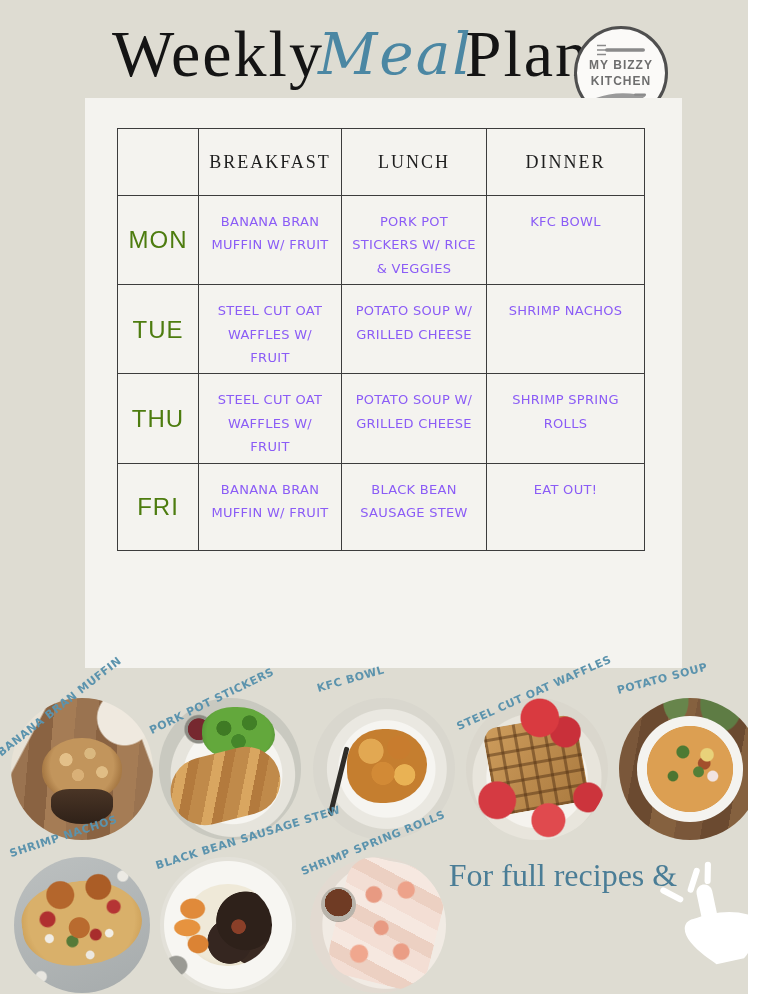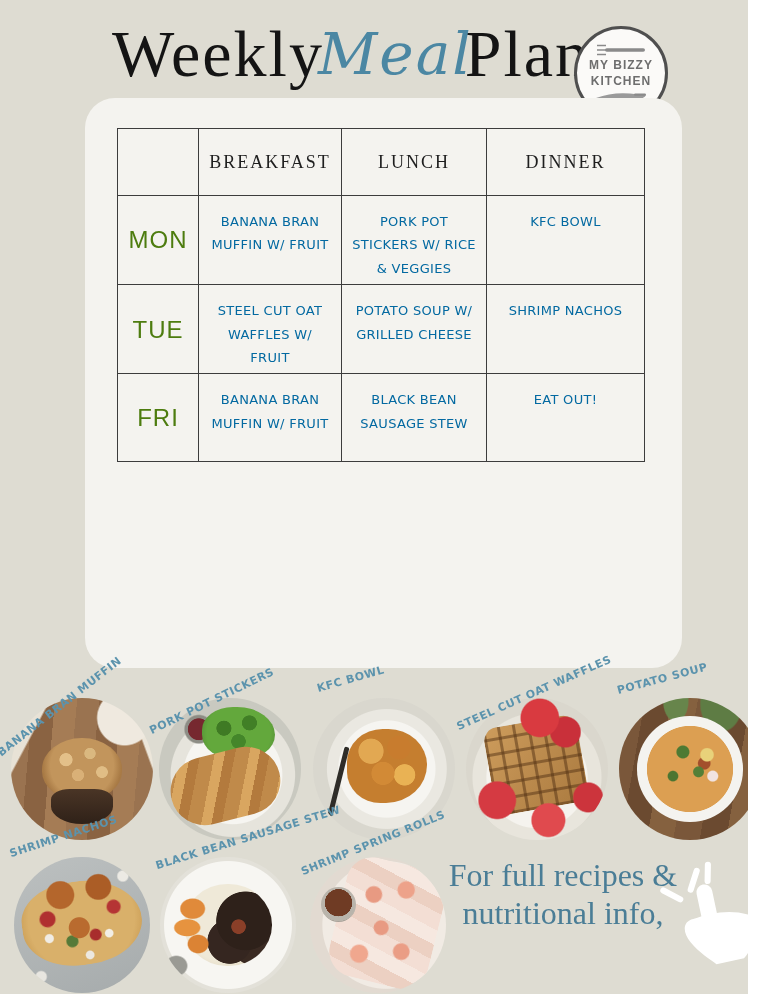--- a/index.html
+++ b/index.html
@@ -8,28 +8,28 @@
   
   .title{position:absolute;left:112px;top:16px;white-space:nowrap;color:#141414;
          font-family:"Liberation Serif",serif;font-size:66px;letter-spacing:2px;}
   .title .script{font-family:"DejaVu Serif",serif;font-style:italic;font-size:58px;
          color:#4b87a3;margin-left:-6px;margin-right:-8px;position:relative;top:-2px;}
   .logo{position:absolute;left:574px;top:26px;width:94px;height:94px;border-radius:50%;
         border:3px solid #4f4f4f;background:#fbfaf8;box-sizing:border-box;
         display:flex;flex-direction:column;align-items:center;justify-content:center;gap:3px;}
   .logo-text{font-size:12px;font-weight:bold;letter-spacing:1px;color:#6e6e6e;line-height:13px;text-align:center;}
   
-  .panel{position:absolute;left:85px;top:98px;width:597px;height:570px;background:#f4f3ef;border-radius:30px;}
+  .panel{position:absolute;left:85px;top:98px;width:597px;height:570px;background:#f4f3ef;}
   table.plan{position:absolute;left:32px;top:30px;border-collapse:collapse;table-layout:fixed;}
   table.plan th,table.plan td{border:1.5px solid #3c3c3c;text-align:center;box-sizing:border-box;}
   table.plan th{height:67px;font-family:"Liberation Serif",serif;font-weight:normal;
         font-size:18px;letter-spacing:2px;color:#1e1e1e;}
   table.plan td{height:87.6px;vertical-align:top;padding:14px 8px 4px 8px;
         font-family:"DejaVu Sans",sans-serif;font-size:13px;line-height:1.8;
-        letter-spacing:.3px;color:#0369a1;}
+        letter-spacing:.3px;color:#8b5cf6;}
   table.plan td.day{vertical-align:middle;padding:0;font-family:Liberation Sans, sans-serif;
         font-size:24px;letter-spacing:1px;color:#4d7c0f;text-align:center;}
   
   .photo{position:absolute;}
   .photo-img{width:100%;height:100%;border-radius:50%;overflow:hidden;position:relative;}
   .photo-img::before,.photo-img::after{content:"";position:absolute;}
   .photo-label{position:absolute;white-space:nowrap;font-family:"DejaVu Sans",sans-serif;
         font-weight:bold;font-size:11px;letter-spacing:.6px;color:#5b93ad;z-index:3;}
   .ph-muffin{background:
     radial-gradient(circle at 80% 14%,#efe9df 0 16%,transparent 17%),
@@ -175,20 +175,26 @@
           <td>PORK POT STICKERS W/ RICE &amp; VEGGIES</td>
           <td>KFC BOWL</td>
         </tr>
         <tr>
           <td class="day">TUE</td>
           <td>STEEL CUT OAT WAFFLES W/ FRUIT</td>
           <td>POTATO SOUP W/ GRILLED CHEESE</td>
           <td>SHRIMP NACHOS</td>
         </tr>
         <tr>
+          <td class="day">THU</td>
+          <td>STEEL CUT OAT WAFFLES W/ FRUIT</td>
+          <td>POTATO SOUP W/ GRILLED CHEESE</td>
+          <td>SHRIMP SPRING ROLLS</td>
+        </tr>
+        <tr>
           <td class="day">FRI</td>
           <td>BANANA BRAN MUFFIN W/ FRUIT</td>
           <td>BLACK BEAN SAUSAGE STEW</td>
           <td>EAT OUT!</td>
         </tr>
       </tbody>
     </table>
   </div>
 
   <div class="photo" style="left:11px;top:698px;width:142px;height:142px">
@@ -220,21 +226,20 @@
     <div class="photo-label" style="left:-2px;top:2px;transform:rotate(-17deg);transform-origin:0 100%">BLACK BEAN SAUSAGE STEW</div>
     <div class="photo-img ph-stew"></div>
   </div>
   <div class="photo" style="left:310px;top:857px;width:136px;height:136px">
     <div class="photo-label" style="left:-6px;top:8px;transform:rotate(-22deg);transform-origin:0 100%">SHRIMP SPRING ROLLS</div>
     <div class="photo-img ph-rolls"></div>
   </div>
 
   <div class="cta">
     <div>For full recipes &amp;</div>
-    <div>nutritional info,</div>
   </div>
   <svg class="hand" viewBox="0 0 80 90">
     <path d="M30 20 L38 6" stroke="#ffffff" stroke-width="5" stroke-linecap="round" fill="none"></path>
     <path d="M20 26 L8 16" stroke="#ffffff" stroke-width="5" stroke-linecap="round" fill="none"></path>
     <path d="M45 16 L48 3" stroke="#ffffff" stroke-width="5" stroke-linecap="round" fill="none"></path>
     <rect x="34" y="18" width="13" height="36" rx="6.5" fill="#ffffff"></rect>
     <path d="M27 44 c-9 0 -11 9 -6 18 c5 10 13 17 17 22 h23 c9 -7 13 -15 13 -24 v-9 c-15 -9 -32 -9 -47 -7 z" fill="#ffffff"></path>
   </svg>
 
 </div>

